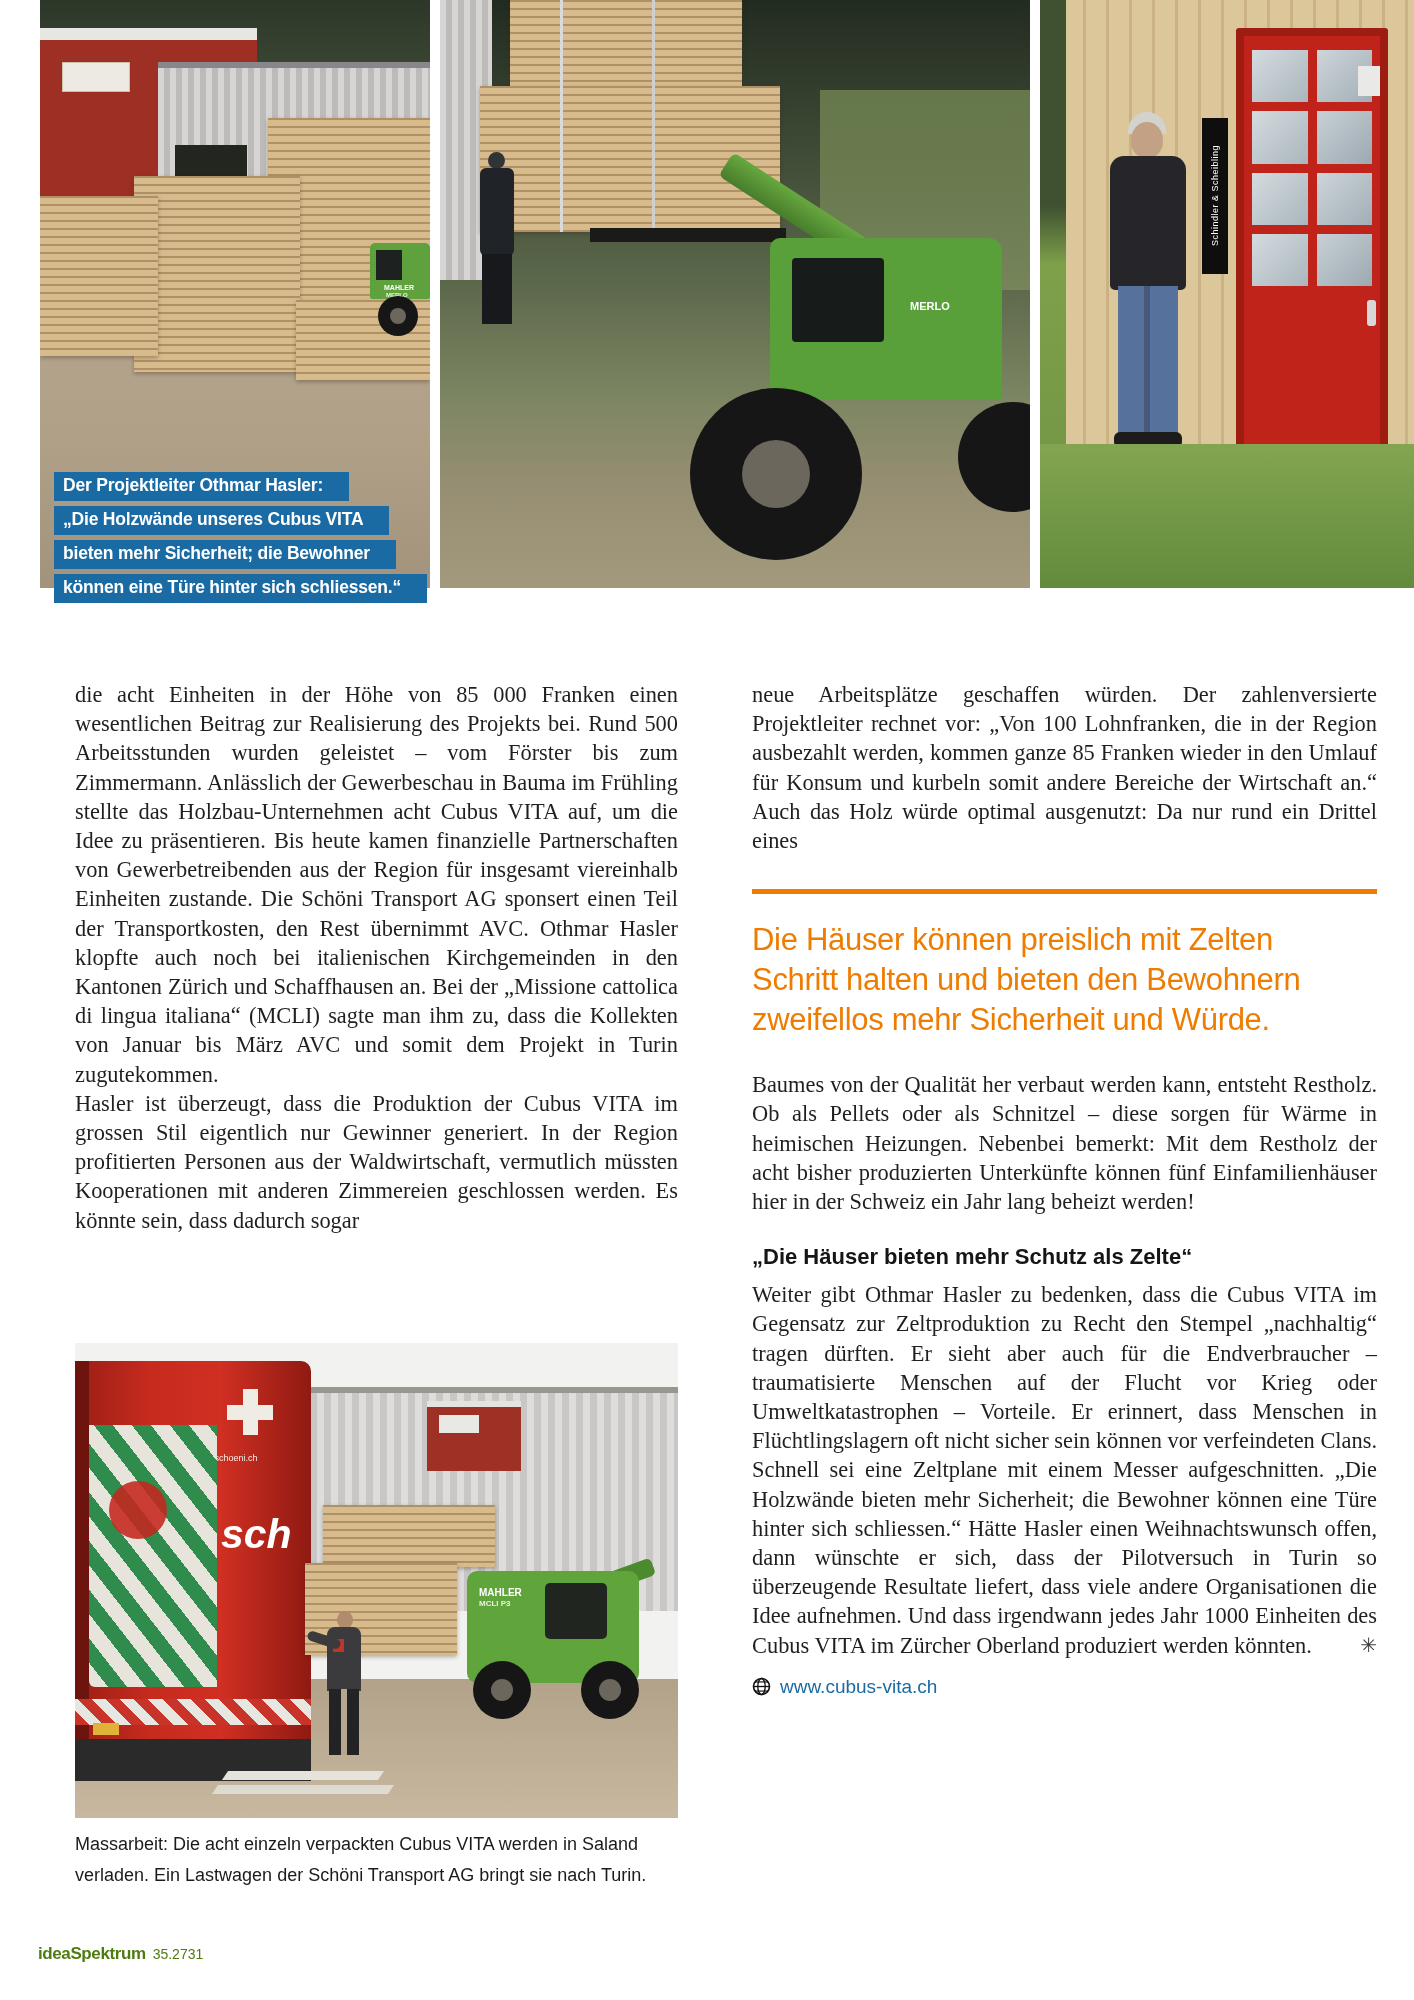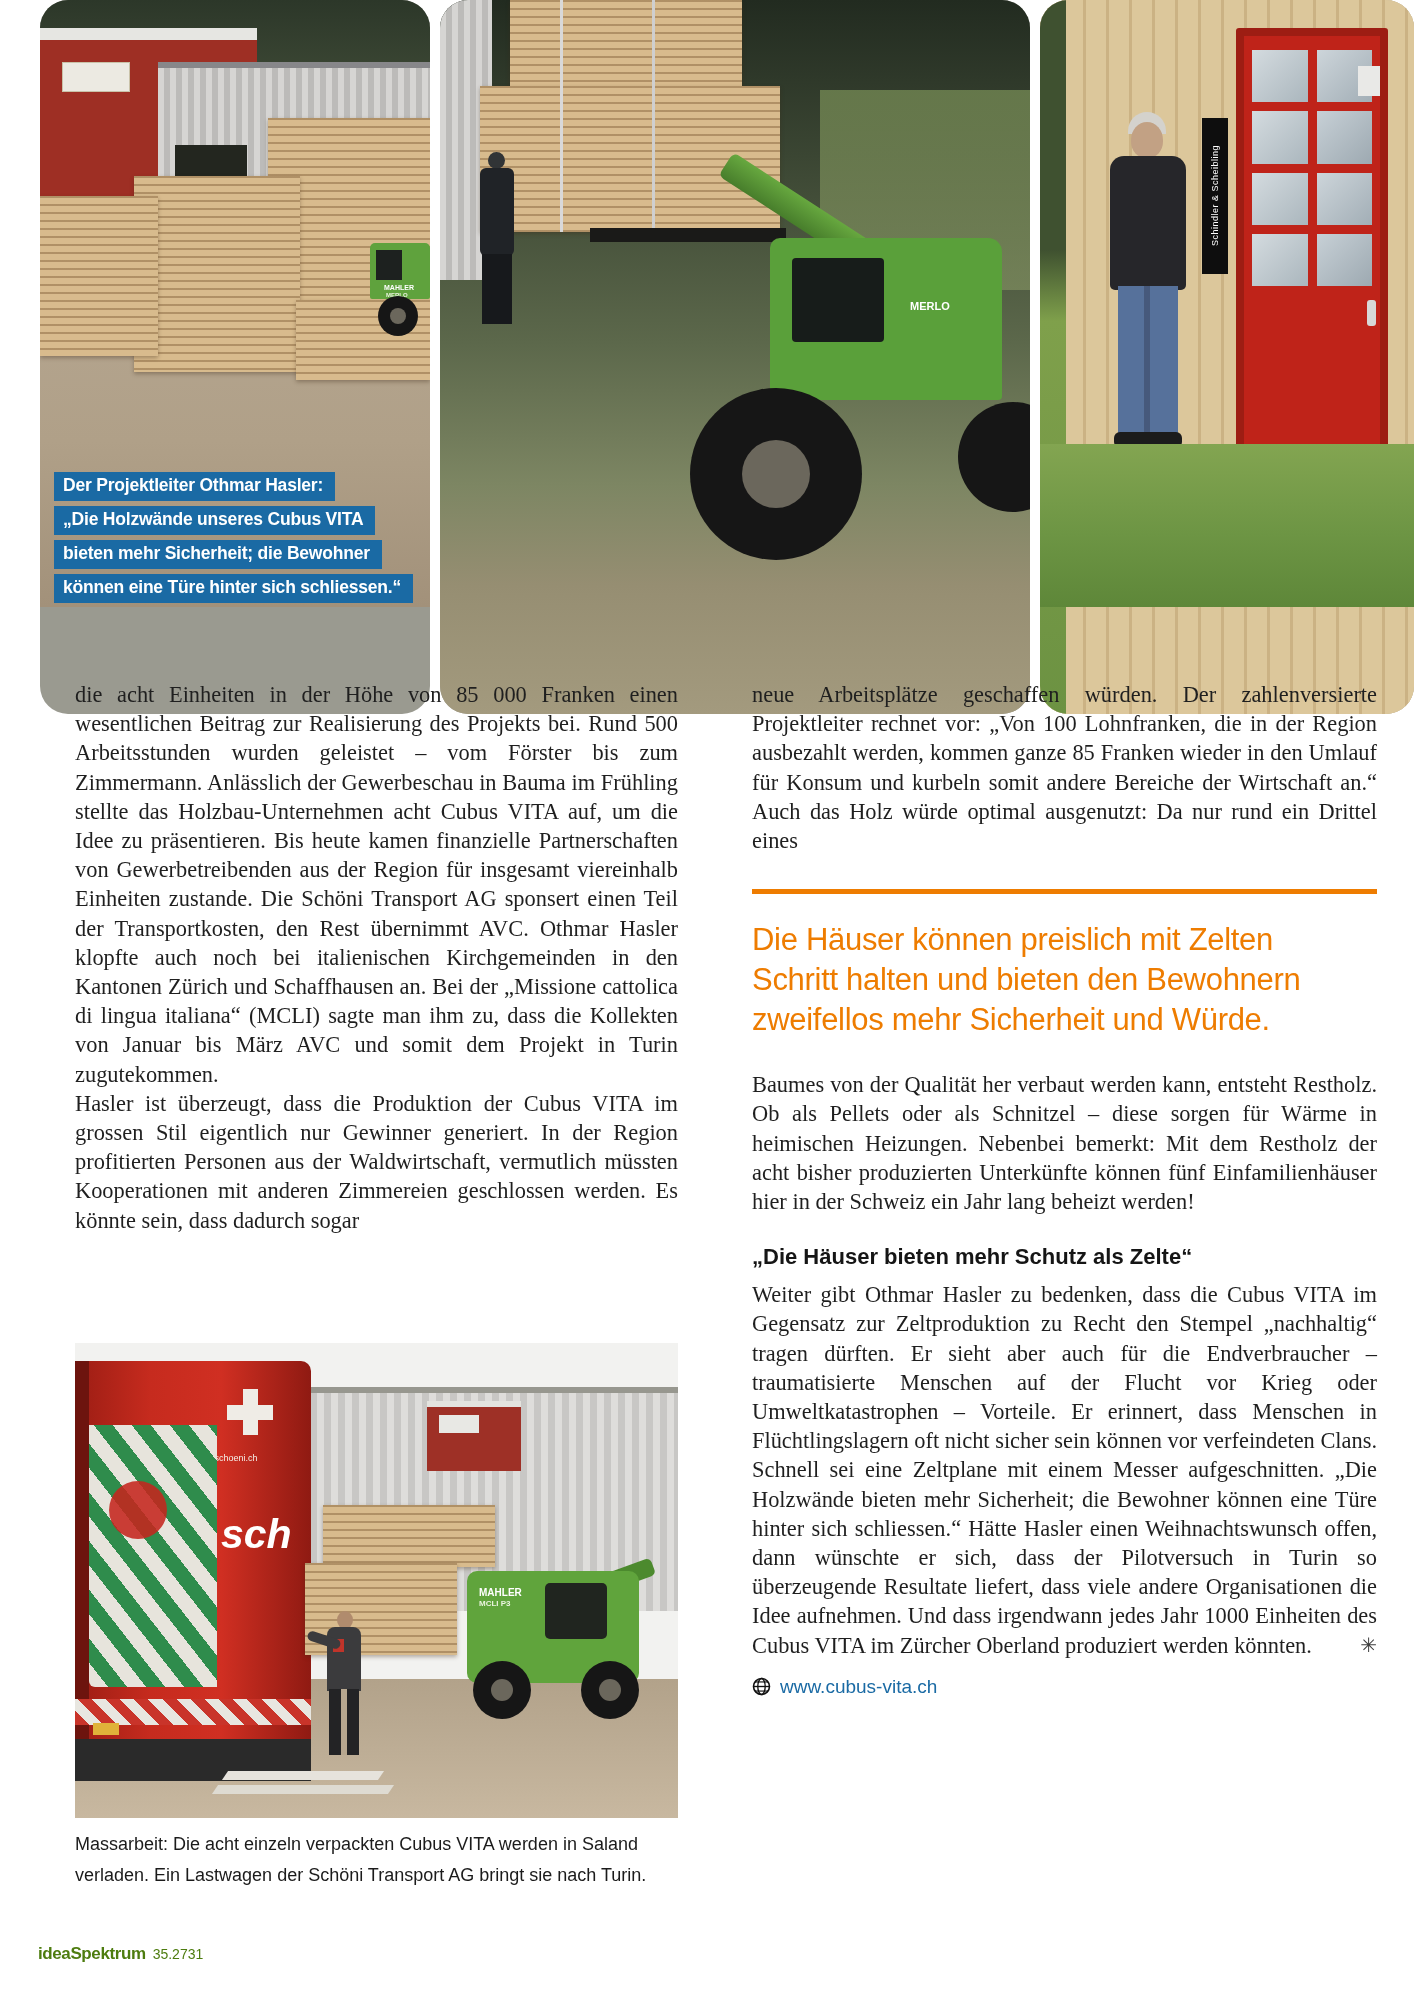--- a/index.html
+++ b/index.html
@@ -1,28 +1,28 @@
 <!DOCTYPE html>
 <html lang="de"><head>
 <meta charset="utf-8">
 <style>
   html,body{margin:0;padding:0;background:#e8e8e8;}
   .page{position:relative;width:1414px;height:2000px;background:#ffffff;overflow:hidden;
         font-family:"Liberation Sans",sans-serif;margin:0 auto;}
   .abs{position:absolute;}
-  .photo{position:absolute;top:0;height:714px;overflow:hidden;background:#9a9a90;border-radius:28px;}
+  .photo{position:absolute;top:0;height:588px;overflow:hidden;background:#9a9a90;}
   
   .bodycol{position:absolute;top:680px;font-family:"Liberation Serif",serif;
            font-size:22.4px;line-height:29.2px;color:#1f1f1f;text-align:justify;hyphens:auto;}
   .bodycol p{margin:0;}
   
   .overlay-quote{position:absolute;left:54px;top:472px;display:flex;flex-direction:column;
                  align-items:flex-start;gap:5px;z-index:6;}
   .overlay-bar{background:#1a6aa4;color:#ffffff;font-weight:bold;font-size:17.5px;
-               line-height:21px;padding:3px 12px 5px 9px;white-space:nowrap;letter-spacing:-0.2px;}
+               line-height:21px;padding:3px 26px 5px 9px;white-space:nowrap;letter-spacing:-0.2px;}
   
   .pullquote{border-top:5px solid #ee7c00;margin-top:34px;padding-top:26px;margin-bottom:30px;}
   .pq-line{color:#ee7c00;font-family:"Liberation Sans",sans-serif;font-size:31px;
            line-height:40px;font-weight:normal;letter-spacing:-0.3px;}
   .subhead{font-family:"Liberation Sans",sans-serif;font-weight:bold;font-size:22px;
            line-height:30px;color:#151515;margin:26px 0 8px 0;text-align:left;}
   .endmark{position:absolute;right:0;bottom:0;font-size:20px;color:#3c3c3c;
            font-family:"DejaVu Sans",sans-serif;}
   .linkrow{display:flex;align-items:center;gap:9px;margin-top:12px;
            font-family:"Liberation Sans",sans-serif;font-size:19px;color:#1a6aa4;}

